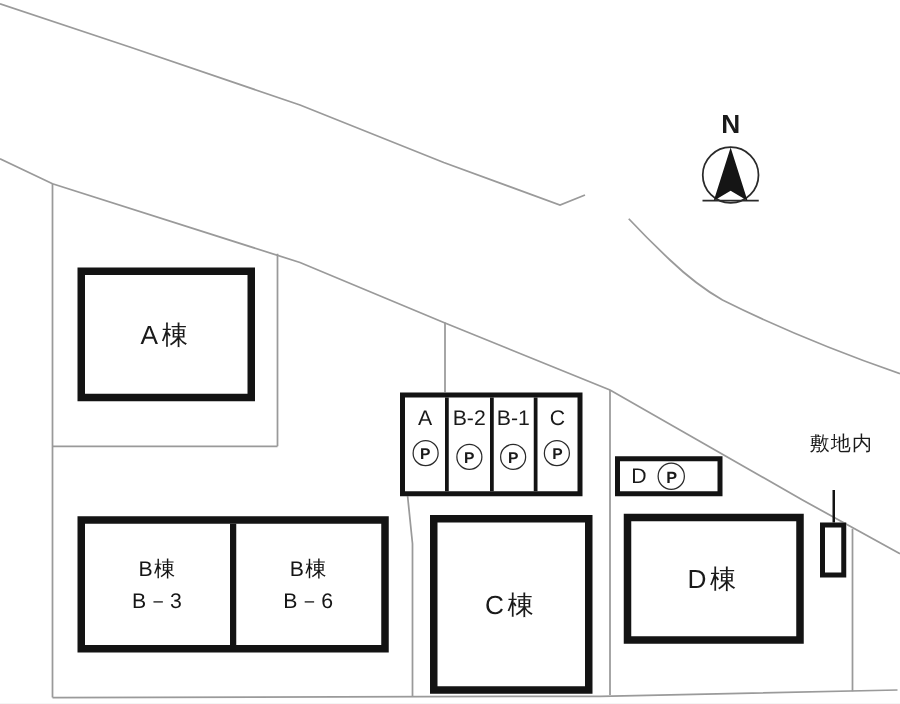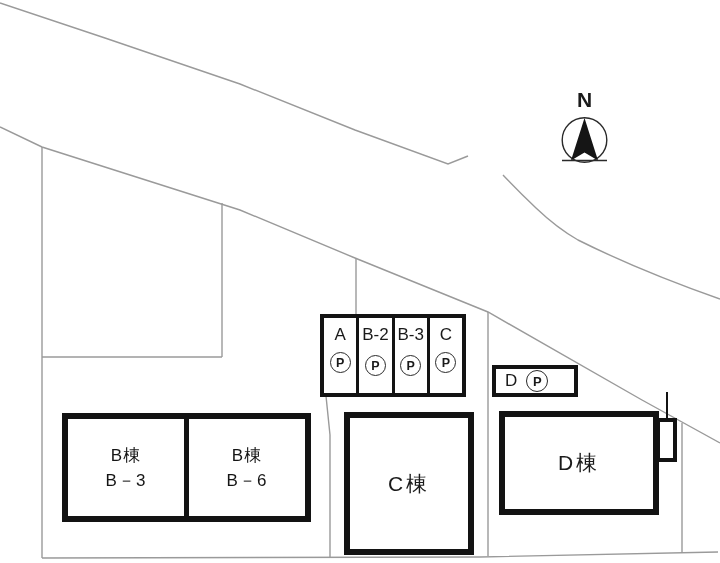--- a/index.html
+++ b/index.html
@@ -111,20 +111,23 @@
 
     <g>
       <circle cx="584.5" cy="140" r="22.3" stroke="#2a2a2a" stroke-width="1.4" fill="none"></circle>
       <path d="M562,160.5 L607,160.5" stroke="#2a2a2a" stroke-width="1.4"></path>
       <path d="M584.5,118 L571,160.5 L584.5,152.5 L598,160.5 Z" fill="#151515"></path>
     </g>
   </svg>
 
   <div class="compass-n">N</div>
 
+  <div class="bld" style="left:62px;top:214px;width:142px;height:107px;">
+    <span class="bld-label">A棟</span>
+  </div>
 
   <div class="bld" style="left:62px;top:413px;width:249px;height:109px;">
     <div class="b-inner">
       <div class="b-cell">
         <div class="bld-label-2line">
           <div>B棟</div>
           <div>B－3</div>
         </div>
       </div>
       <div class="b-divider"></div>
@@ -134,48 +137,49 @@
           <div>B－6</div>
         </div>
       </div>
     </div>
   </div>
 
   <div class="bld" style="left:344px;top:412px;width:130px;height:143px;">
     <span class="bld-label">C棟</span>
   </div>
 
-  <div class="bld" style="left:499px;top:411px;width:160px;height:104px;text-align:center;">
+  <div class="bld" style="left:499px;top:411px;width:144px;height:104px;text-align:center;">
     <span class="bld-label">D棟</span>
   </div>
 
   <div class="parking">
     <div class="stall">
       <div class="stall-label">A</div>
       <div class="p-circle">P</div>
     </div>
     <div class="stall-divider"></div>
     <div class="stall">
       <div class="stall-label small">B-2</div>
       <div class="p-circle">P</div>
     </div>
     <div class="stall-divider"></div>
     <div class="stall">
-      <div class="stall-label small">B-3</div>
+      <div class="stall-label small">B-1</div>
       <div class="p-circle">P</div>
     </div>
     <div class="stall-divider"></div>
     <div class="stall">
       <div class="stall-label">C</div>
       <div class="p-circle">P</div>
     </div>
   </div>
 
   <div class="d-parking">
     <span class="d-label">D</span>
     <span class="p-circle">P</span>
   </div>
 
   <div class="garbage-box"></div>
   <div class="garbage-label">
+    <div>敷地内</div>
   </div>
 
 </div>
 
 </body></html>

